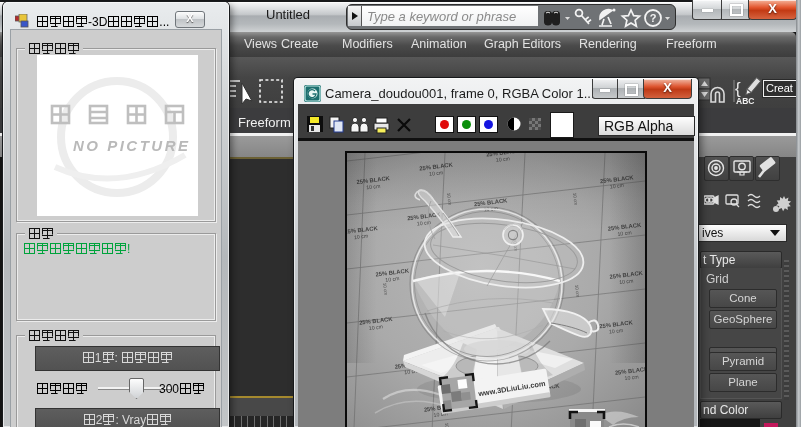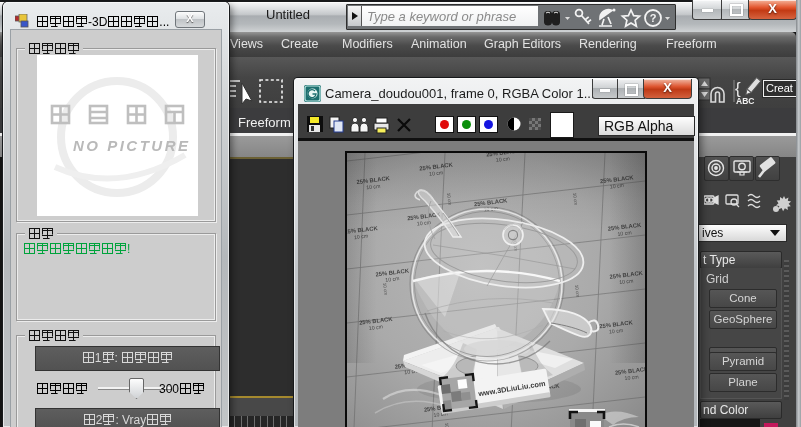--- a/index.html
+++ b/index.html
@@ -21,21 +21,21 @@
  linear-gradient(currentColor,currentColor) 0 75%/100% 1.2px no-repeat,
  linear-gradient(currentColor,currentColor) 20% 100%/60% 1.2px no-repeat,
  linear-gradient(currentColor,currentColor) 0 0/1.2px 60% no-repeat,
  linear-gradient(currentColor,currentColor) 100% 0/1.2px 60% no-repeat;}
 
 
 #titlebar{left:0;top:0;width:801px;height:32px;box-shadow:inset 0 2px 0 #17181a, inset 0 3px 0 rgba(255,255,255,.7);
  background:linear-gradient(#fdfdfd,#e3e5e7 22%,#c5c8cb 45%,#a9adb1 50%,#b4b8bb 75%,#cfd2d4);}
 #titlebar .untitled{left:266px;top:7px;font-size:13px;color:#1a1a1a;}
 #searchwrap{left:346px;top:4px;width:328px;height:24px;background:#6f7275;
- border:1px solid #2e2e2e;border-radius:1px;}
+ border:1px solid #2e2e2e;border-radius:6px;}
 #playbtn{left:1px;top:1px;width:13px;height:20px;background:linear-gradient(#f5f5f5,#c6c9cc);border-right:1px solid #555;}
 #playbtn:before{content:"";position:absolute;left:4px;top:6px;border-left:6px solid #111;border-top:4px solid transparent;border-bottom:4px solid transparent;}
 #searchfield{left:15px;top:1px;width:176px;height:20px;background:linear-gradient(#fff,#f0f1f2);}
 #searchfield span{position:absolute;left:5px;top:3px;font-style:italic;font-size:13px;color:#8a8a8a;white-space:nowrap;}
 
 .wbtn{position:absolute;border:1px solid #3c3c3c;border-top:none;
  box-shadow:inset 0 1px 0 rgba(255,255,255,.65);}
 #btnmin1{left:692px;top:0;width:29px;height:19px;border-radius:0 0 3px 3px;background:linear-gradient(#f5f6f7,#d4d7d9 45%,#b3b7ba 50%,#c9ccce);}
 #btnmax1{left:721px;top:0;width:27px;height:19px;background:linear-gradient(#f5f6f7,#d4d7d9 45%,#b3b7ba 50%,#c9ccce);}
 #btnclose1{left:748px;top:0;width:47px;height:19px;border-radius:0 0 4px 4px;background:linear-gradient(#f5b49b,#e2542c 40%,#c33a14 55%,#d6633f);}
@@ -134,21 +134,21 @@
     <div class="dash"></div>
   </div>
 <div class="wbtn" id="btnmax1">
     <div class="sq"></div>
   </div>
 <div class="wbtn" id="btnclose1">
     <div class="xx">X</div>
   </div>
 
 <div class="abs" id="menubar">
-  <span style="left:230px">Views</span>
+  <span style="left:244px">Views</span>
   <span style="left:281px">Create</span>
   <span style="left:342px">Modifiers</span>
   <span style="left:411px">Animation</span>
   <span style="left:484px">Graph Editors</span>
   <span style="left:579px">Rendering</span>
   <span style="left:666px">Freeform</span>
 </div>
 
 <div class="abs" id="toolbar1"></div>
 <svg class="abs" style="left:226px;top:75px" width="60" height="32" viewBox="0 0 60 32">

